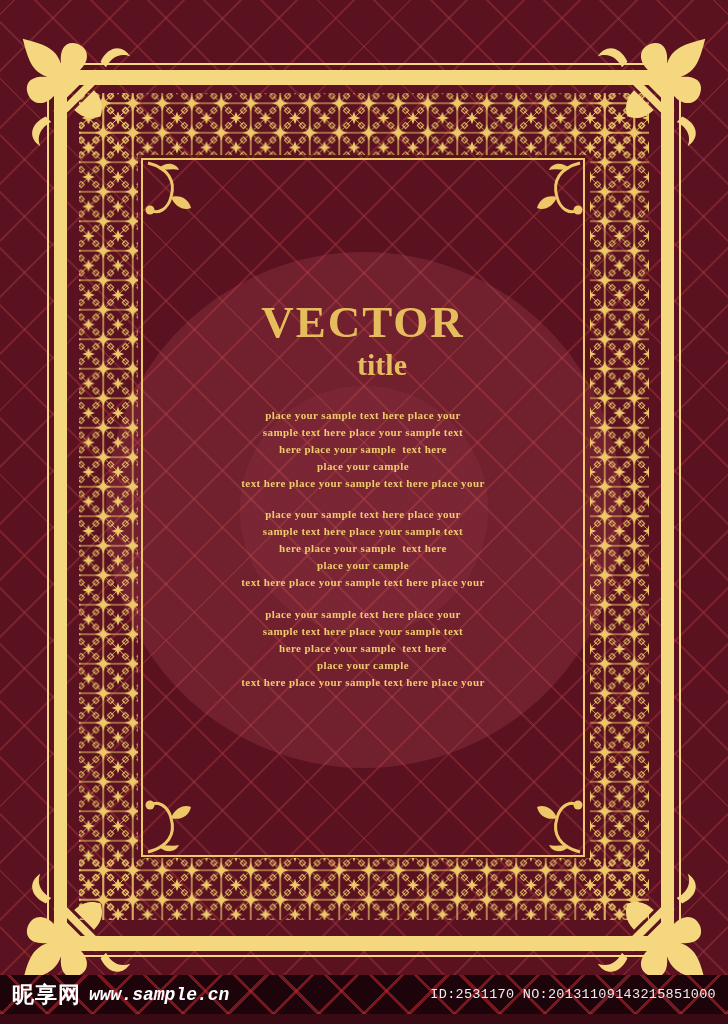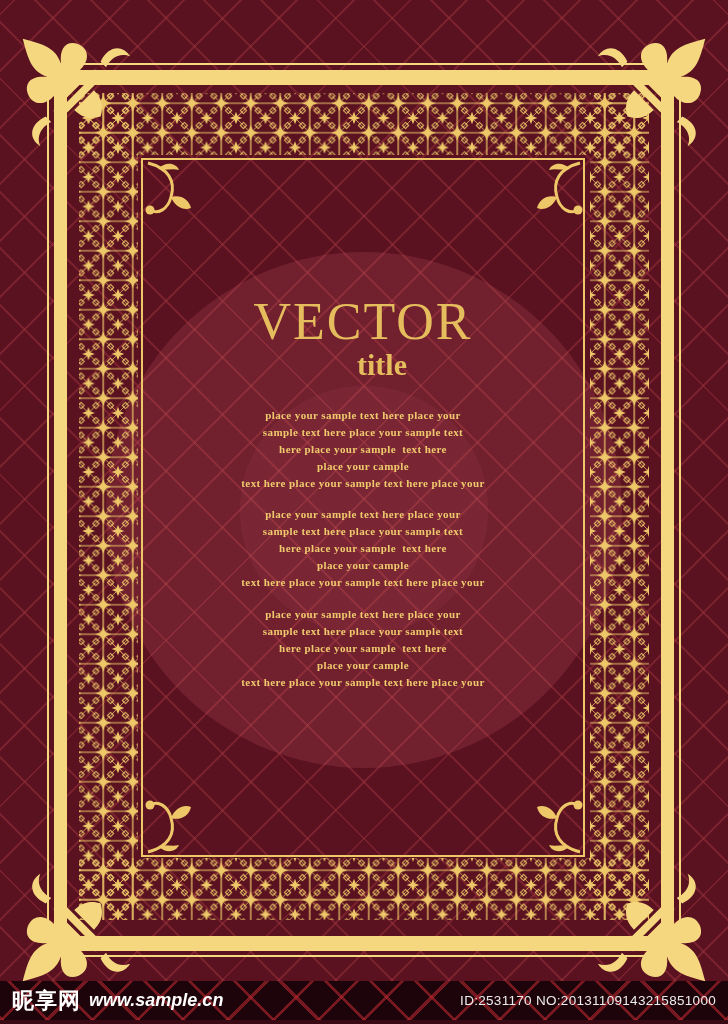--- a/index.html
+++ b/index.html
@@ -37,43 +37,43 @@
   .frame-bar { border-top-width:15px; border-bottom-width:15px; }
   .frame-inner {
     position:absolute; left:141px; top:158px; width:444px; height:699px;
     border:2px solid #eec868;
   }
   .lace-svg { position:absolute; left:0; top:0; width:728px; height:985px; }
   
   .content { position:absolute; left:141px; top:158px; width:444px; height:699px; }
   .title-block { position:absolute; top:140px; left:0; right:0; text-align:center; }
   .title {
-    font-size:52px; line-height:48px; font-weight:normal; letter-spacing:2px;
+    font-size:45px; line-height:48px; font-weight:bold; letter-spacing:2px;
     color:#e6bd5d;
   }
   .subtitle {
     font-size:30px; line-height:34px; font-weight:bold; color:#e6bd5d; margin-top:2px;padding-left:38px;
   }
   .para { position:absolute; left:-60px; right:-60px; text-align:center; }
   .para .line {
     white-space:pre; font-weight:bold; font-size:11px; line-height:17px;
     color:#efcb6e; letter-spacing:.4px;
   }
   .para-1 { top:249px; }
   .para-2 { top:348px; }
   .para-3 { top:448px; }
   
   .wm-bar {
-    position:absolute; left:0; bottom:4px; width:728px; height:39px;
+    position:absolute; left:0; bottom:10px; width:728px; height:39px;
     background-color:#1d040b;
     background-image:
       repeating-linear-gradient(45deg,  rgba(190,40,48,.55) 0 3px, transparent 3px 32px),
       repeating-linear-gradient(-45deg, rgba(190,40,48,.55) 0 3px, transparent 3px 32px);
     display:flex; align-items:center; justify-content:space-between;
-    padding:4px 12px; font-family:Liberation Sans, sans-serif;
+    padding:4px 12px; font-family:Liberation Mono, monospace;
   }
   .wm-left { display:flex; align-items:center; gap:8px; }
   .wm-site { color:#ffffff; font-weight:bold; font-size:22px; letter-spacing:1px; }
   .wm-url  { color:#ffffff; font-weight:bold; font-style:italic; font-size:18px; }
   .wm-id   { color:#ececec; font-size:13.5px; letter-spacing:.3px; }
 </style>
 </head>
 <body>
 
 <div class="canvas">

